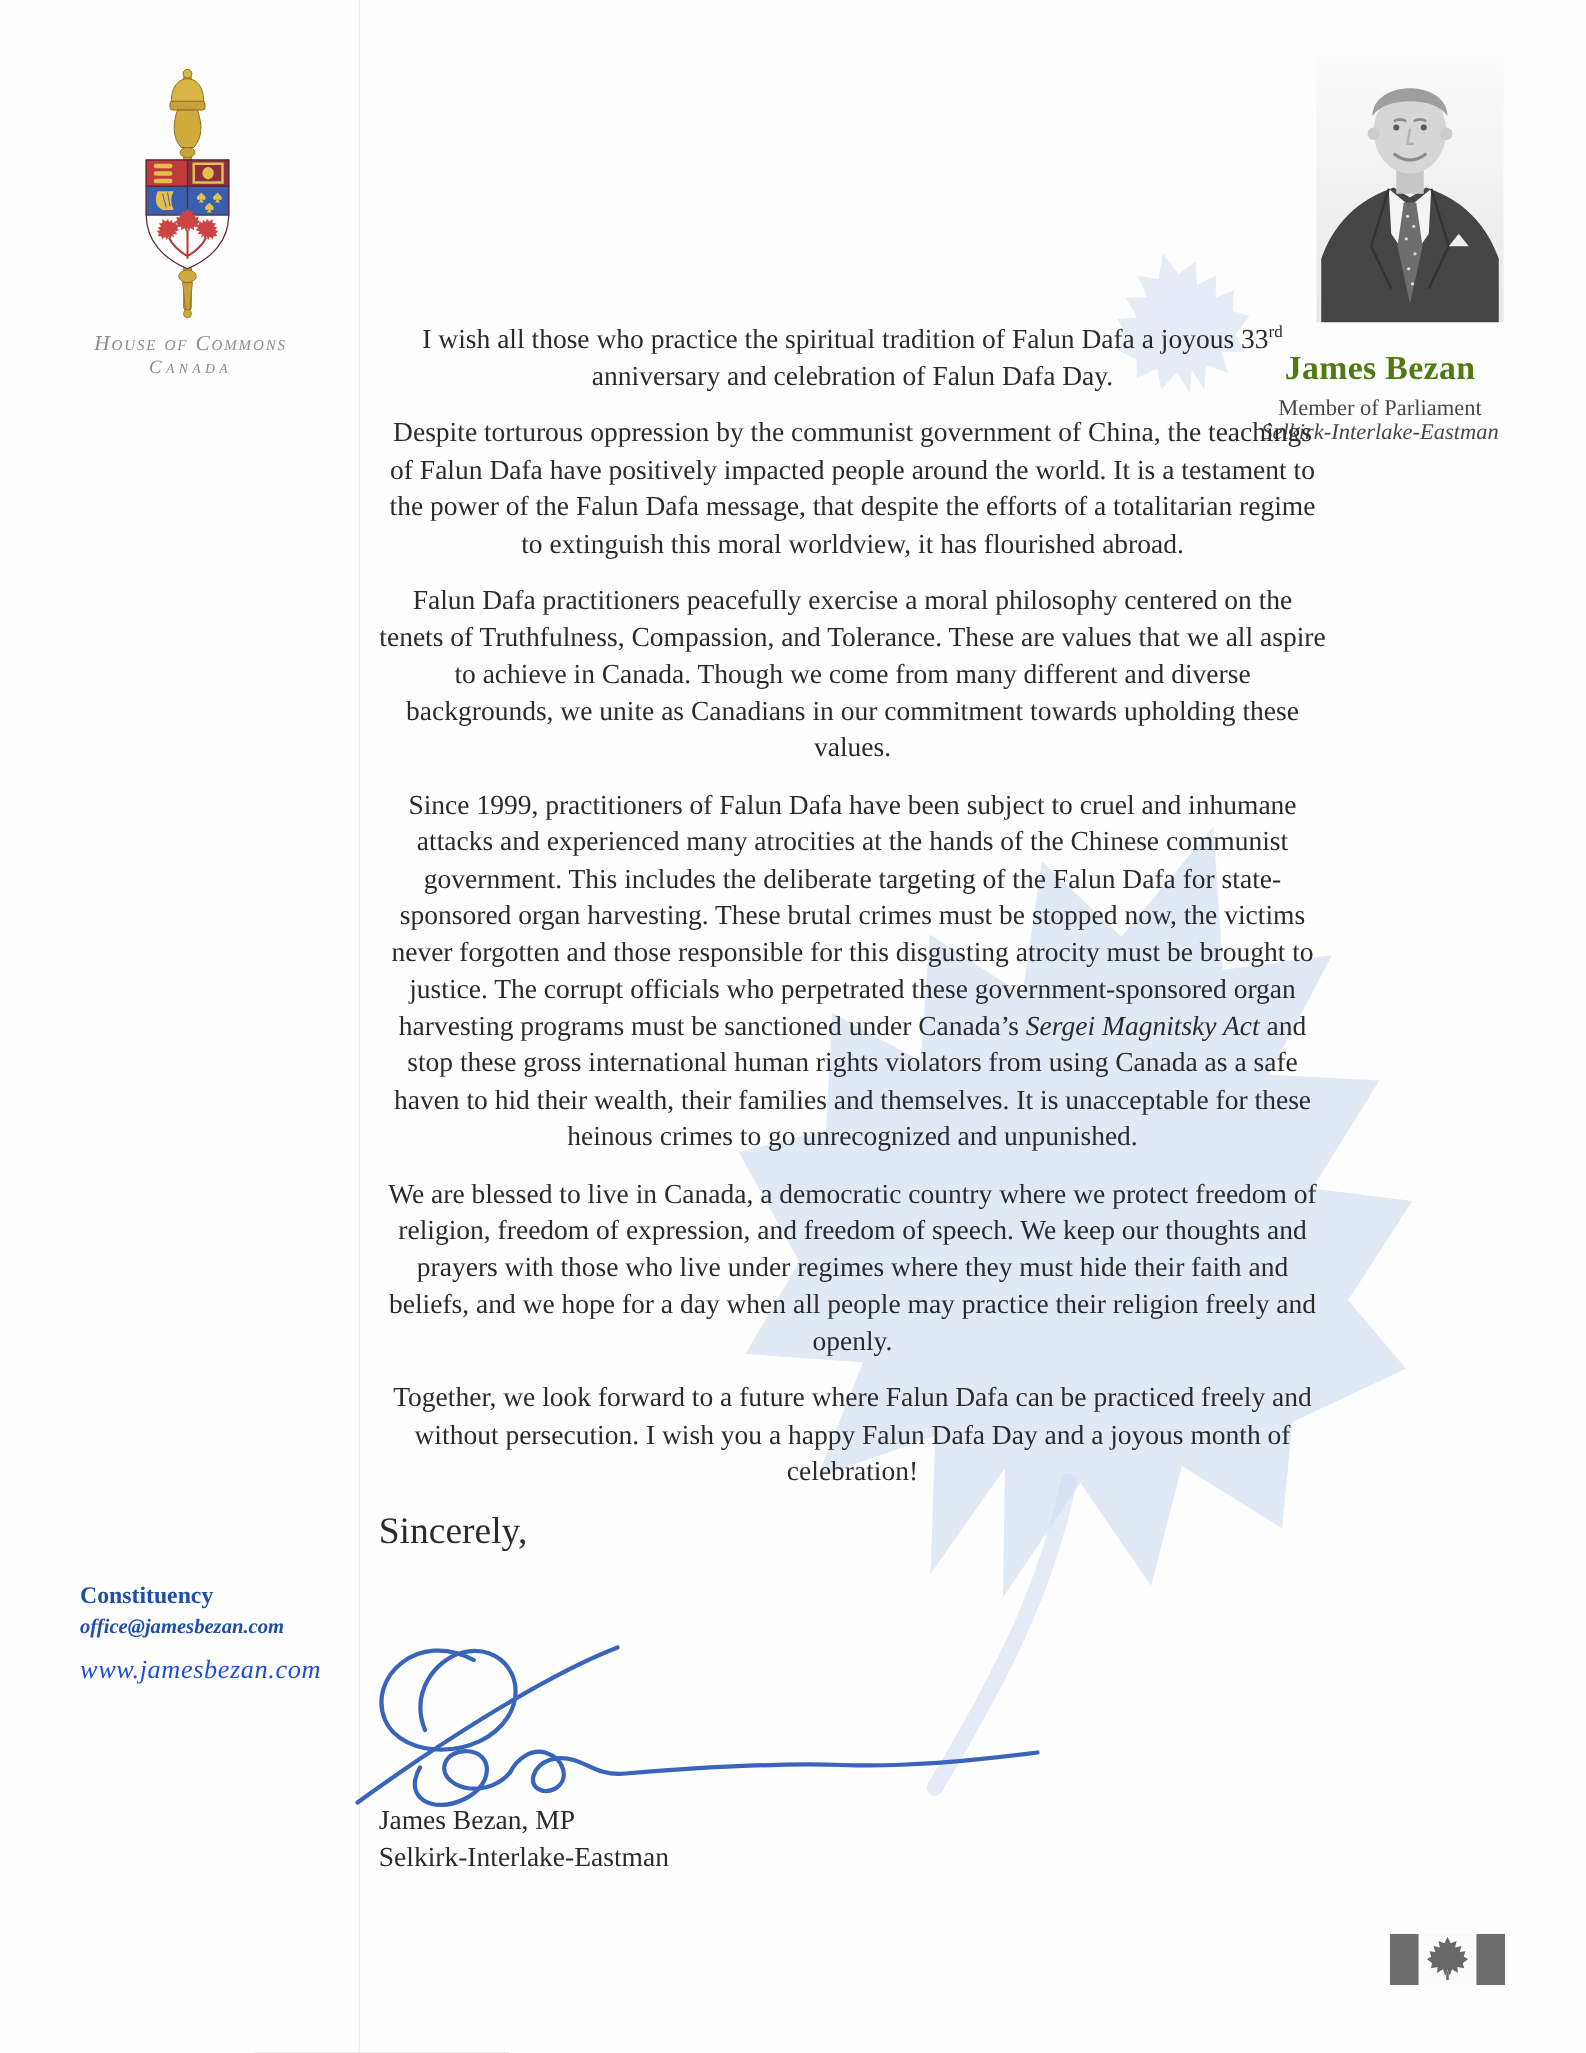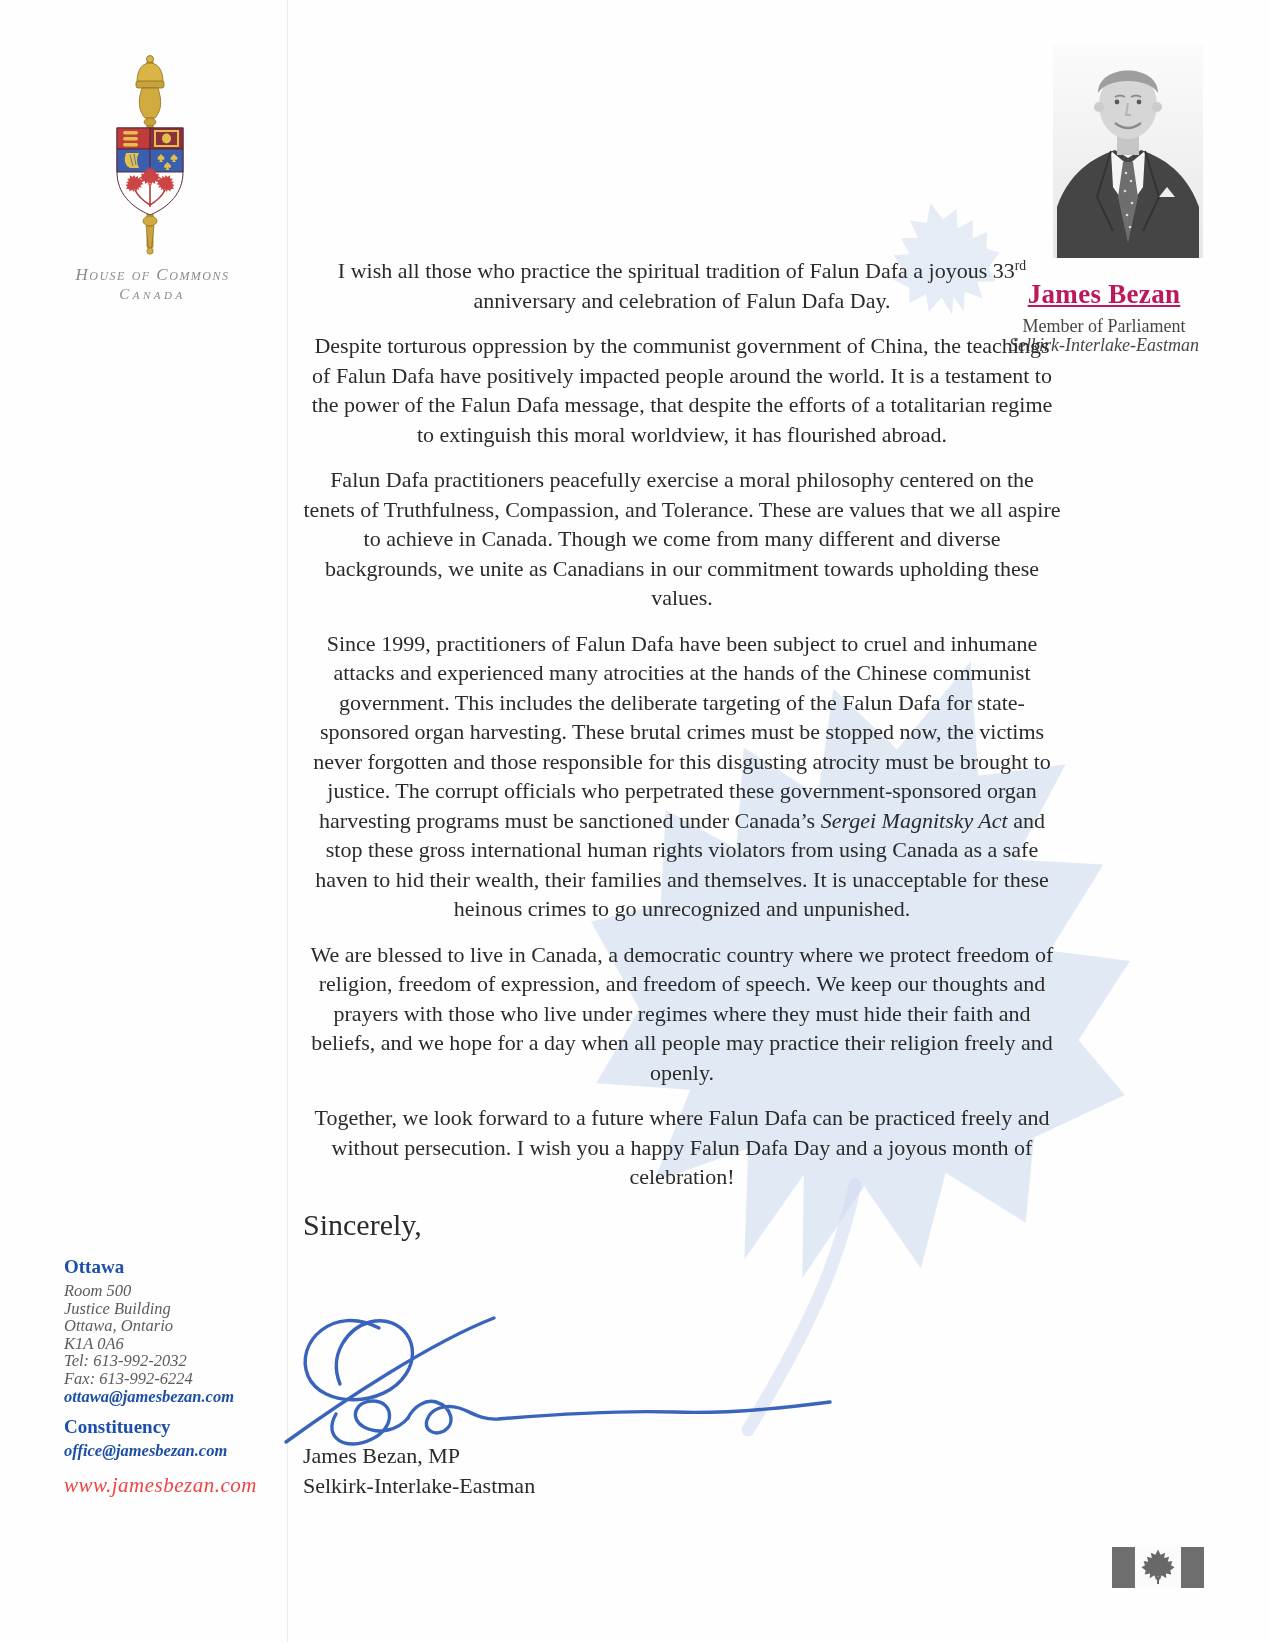--- a/index.html
+++ b/index.html
@@ -16,40 +16,40 @@
   
   .coat { position:absolute; left:105px; top:52px; z-index:2; }
   .org { position:absolute; left:55px; top:265px; width:195px; text-align:center;
     color:#8a8a8a; z-index:2;font-style:italic; }
   .org .l1 { font-variant:small-caps; font-size:17px; letter-spacing:1.5px; }
   .org .l2 { font-variant:small-caps; font-size:15px; letter-spacing:3.5px; margin-top:1px; }
 
   
   .photo { position:absolute; left:1053px; top:45px; width:150px; height:213px; z-index:2; }
   .mp-card { position:absolute; left:970px; top:279px; width:268px; text-align:center; z-index:2; }
-  .mp-card .name { font-size:27px; font-weight:bold; color:#be185d; letter-spacing:0.3px;text-decoration:underline; }
+  .mp-card .name { font-size:27px; font-weight:bold; color:#4d7c0f; letter-spacing:0.3px; }
   .mp-card .title { font-size:18px; color:#474747; margin-top:7px; line-height:19px; }
   .mp-card .riding { font-size:18px; font-style:italic; color:#474747; line-height:19px; }
 
   
   .body-col { position:absolute; left:303px; top:256px; width:758px; z-index:2; }
   .body-col p.para { font-size:22px; line-height:29.5px; margin-bottom:16px; color:#2b2b2b;text-align:center; }
   .body-col p.para sup { font-size:0.62em; vertical-align:super; line-height:0; }
   .body-col p.para em { font-style:italic; }
   .closing { font-size:30px; margin-top:12px;font-family:Liberation Serif, serif; }
   .signature { position:absolute; left:282px; top:1302px; z-index:3; }
   .signer { position:absolute; left:303px; top:1441px; z-index:2; font-size:22px; line-height:30px; }
 
   
   .sidebar { position:absolute; left:64px; top:1256px; width:225px; z-index:2; }
   .sidebar .head { font-size:19px; font-weight:bold; color:#1d4ea8; margin-bottom:4px; }
   .sidebar .addr div { font-size:16.5px; font-style:italic; color:#5c5c5c; line-height:17.6px; }
   .sidebar .email { font-size:16.5px; font-style:italic; font-weight:bold; color:#1d4ea8; line-height:18px; }
   .sidebar .block2 { margin-top:10px; }
-  .website { margin-top:13px; font-size:21px; font-style:italic; color:#ef4444; letter-spacing:0.5px; }
+  .website { margin-top:13px; font-size:21px; font-style:italic; color:#1d4ed8; letter-spacing:0.5px; }
 
   .flag { position:absolute; left:1112px; top:1547px; z-index:2; }
 </style>
 </head>
 <body>
 
 <div class="page">
 
   <svg class="watermark" width="1269" height="1642" viewBox="0 0 1269 1642" aria-hidden="true">
     <defs>
@@ -170,32 +170,20 @@
       <path d="M126,116 C132,104 144,97 154,100 C170,105 174,122 162,129 C152,134 142,128 145,118 C149,106 164,102 177,106 C190,110 198,118 216,117 C264,113 332,108 392,110 C442,112 502,106 548,100"></path>
     </g>
   </svg>
 
   <div class="signer">
     <div>James Bezan, MP</div>
     <div>Selkirk-Interlake-Eastman</div>
   </div>
 
   <div class="sidebar">
-    <div class="block1">
-      <div class="head">Ottawa</div>
-      <div class="addr">
-          <div>Room 500</div>
-          <div>Justice Building</div>
-          <div>Ottawa, Ontario</div>
-          <div>K1A 0A6</div>
-          <div>Tel: 613-992-2032</div>
-          <div>Fax: 613-992-6224</div>
-        </div>
-      <div class="email">ottawa@jamesbezan.com</div>
-    </div>
     <div class="block2">
       <div class="head">Constituency</div>
       <div class="email">office@jamesbezan.com</div>
     </div>
     <div class="website">www.jamesbezan.com</div>
   </div>
 
   <svg class="flag" width="92" height="41" viewBox="0 0 92 41">
     <rect x="0" y="0" width="23" height="41" fill="#6e6e6e"></rect>
     <rect x="69" y="0" width="23" height="41" fill="#6e6e6e"></rect>

